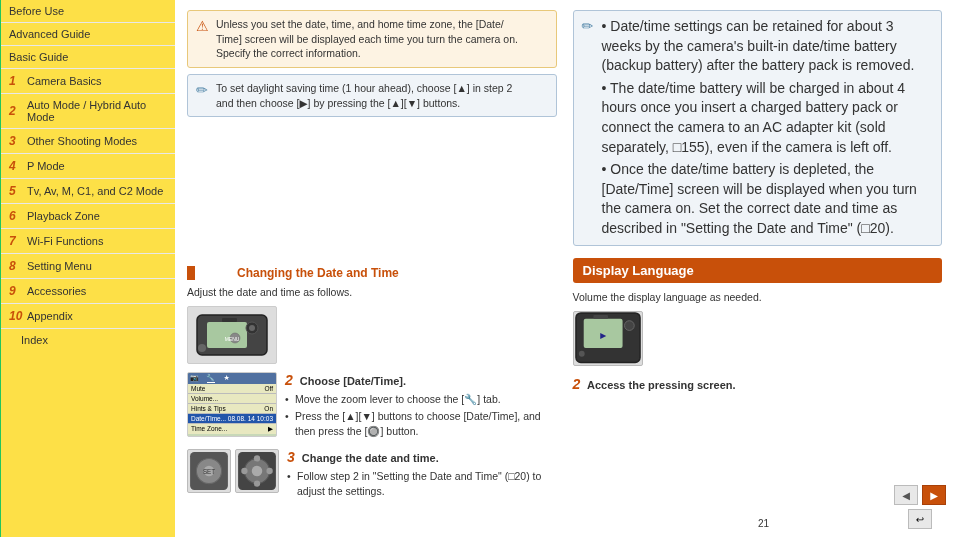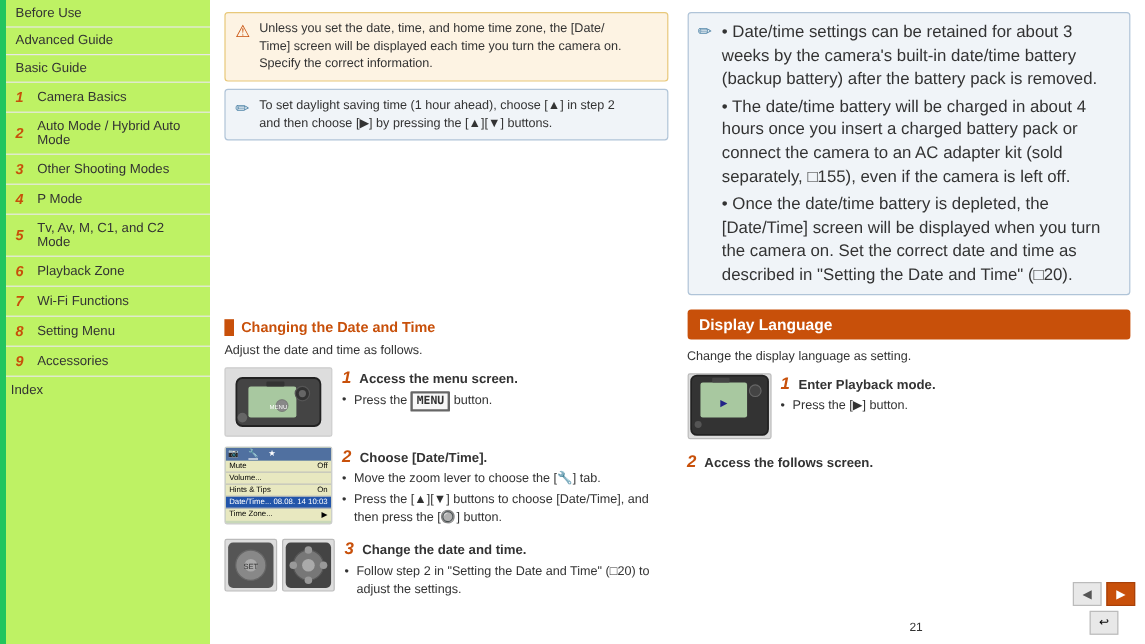--- a/index.html
+++ b/index.html
@@ -16,22 +16,22 @@
     
     .main-content {
       flex: 1;
       padding: 10px 12px;
       overflow: hidden;
     }
 
     
     .sidebar {
       width: 175px;
-      background: #bef264;
-      border-left: 5px solid #22c55e;
+      background: #fde047;
+      border-left: 1px solid #22c55e;
       flex-shrink: 0;
       padding: 0;
     }
 
     .sidebar-item {
       padding: 5px 8px;
       border-bottom: 1px solid #e8e8e8;
       cursor: pointer;
       font-size: 11px;
       color: #333;
@@ -45,21 +45,21 @@
 
     .sidebar-num {
       color: #c8500a;
       font-style: italic;
       font-weight: bold;
       font-size: 12px;
       min-width: 14px;
     }
 
     .sidebar-index {
-      padding: 5px 4px;
+      padding: 5px 20px;
       font-size: 11px;
       color: #333;
     }
 
     
     .note-box {
       background: #fdf3e3;
       border: 1px solid #e8c87a;
       border-radius: 3px;
       padding: 6px 10px 6px 28px;
@@ -101,20 +101,21 @@
       height: 14px;
       background: #c8500a;
       display: inline-block;
       flex-shrink: 0;
     }
 
     .section-heading-text {
       font-size: 12px;
       font-weight: bold;
       color: #c8500a;
+      margin-left: 36px;
     }
 
     .section-intro {
       font-size: 10.5px;
       color: #333;
       margin-bottom: 8px;
     }
 
     
     .step {
@@ -357,20 +358,24 @@
         <span class="sidebar-num">7</span>
         <span>Wi-Fi Functions</span>
       </div>
       <div class="sidebar-item sidebar-item-numbered">
         <span class="sidebar-num">8</span>
         <span>Setting Menu</span>
       </div>
       <div class="sidebar-item sidebar-item-numbered">
         <span class="sidebar-num">9</span>
         <span>Accessories</span>
+      </div>
+      <div class="sidebar-item sidebar-item-numbered">
+        <span class="sidebar-num">10</span>
+        <span>Appendix</span>
       </div>
     </div>
   <div class="sidebar-index">
     <span>Index</span>
   </div>
 </div>
 
 <div class="main-content" style="position:relative;">
 
   <div class="top-area">
@@ -415,29 +420,20 @@
             <svg viewBox="0 0 80 50" xmlns="http://www.w3.org/2000/svg">
               <rect x="5" y="5" width="70" height="40" rx="5" fill="#444" stroke="#222" stroke-width="1.5"></rect>
               <rect x="15" y="12" width="40" height="26" rx="2" fill="#a8c8a0"></rect>
               <circle cx="60" cy="18" r="6" fill="#333" stroke="#555" stroke-width="1"></circle>
               <circle cx="60" cy="18" r="3" fill="#666"></circle>
               <circle cx="10" cy="38" r="4" fill="#666"></circle>
               <rect x="30" y="8" width="15" height="4" rx="1" fill="#333"></rect>
               <circle cx="43" cy="28" r="5" fill="#888" stroke="#666" stroke-width="0.5"></circle>
               <text x="40" y="31" font-size="5" fill="#fff" text-anchor="middle">MENU</text>
             </svg>
-          </div>
-        </div>
-        <div class="step-content">
-          <div class="step-title">
-            <span class="step-num">1</span>
-            <span>Access the menu screen.</span>
-          </div>
-          <div class="step-bullet">
-            Press the <span class="menu-repr">MENU</span> button.
           </div>
         </div>
       </div>
 
       <div class="step">
         <div class="step-images">
           <div class="step-img-box" style="width:90px;height:65px;background:#c8d8b8;">
 
             <div style="width:88px;height:63px;background:#c8d8b8;font-size:7px;overflow:hidden;">
               <div style="display:flex;background:#5070a0;color:#fff;padding:1px 2px;gap:8px;font-size:7px;">
@@ -513,49 +509,40 @@
           </div>
           <div class="step-bullet">
             Follow step 2 in "Setting the Date and Time" (□20) to adjust the settings.
           </div>
         </div>
       </div>
     </div>
 
     <div class="bottom-right">
       <div class="dl-header">Display Language</div>
-      <div class="section-intro">Change the display language as setting.</div>
+      <div class="section-intro">Volume the display language as needed.</div>
 
       <div class="right-step">
         <div class="right-step-img">
           <svg viewBox="0 0 70 55" xmlns="http://www.w3.org/2000/svg">
             <rect x="2" y="2" width="66" height="51" rx="5" fill="#333" stroke="#222" stroke-width="1.5"></rect>
             <rect x="10" y="8" width="40" height="30" rx="2" fill="#a8c8a0"></rect>
             <text x="30" y="28" font-size="8" fill="#228" text-anchor="middle">▶</text>
             <circle cx="57" cy="15" r="5" fill="#444" stroke="#666"></circle>
             <circle cx="8" cy="44" r="3" fill="#555"></circle>
             <rect x="20" y="4" width="15" height="4" rx="1" fill="#444"></rect>
           </svg>
         </div>
-        <div class="step-content">
-          <div class="step-title">
-            <span class="step-num">1</span>
-            <span>Enter Playback mode.</span>
-          </div>
-          <div class="step-bullet">
-            Press the [▶] button.
-          </div>
-        </div>
       </div>
 
       <div class="right-step">
         <div class="step-content">
           <div class="step-title">
             <span class="step-num">2</span>
-            <span>Access the follows screen.</span>
+            <span>Access the pressing screen.</span>
           </div>
         </div>
       </div>
     </div>
   </div>
 
   <div class="page-number">21</div>
 
   <div class="nav-arrows">
     <div class="arrow-row">

